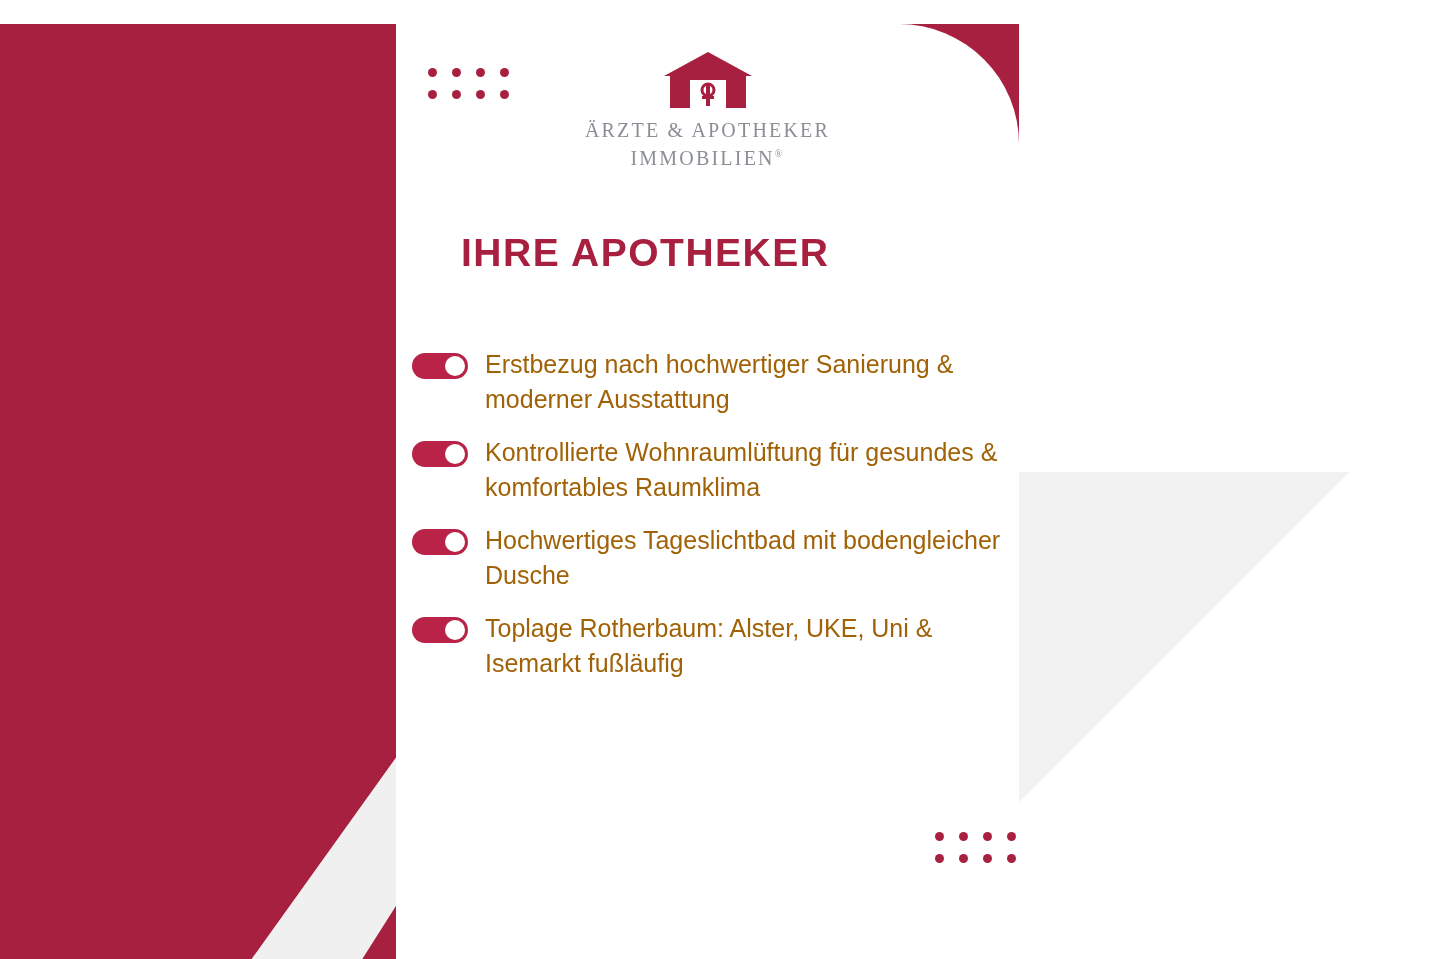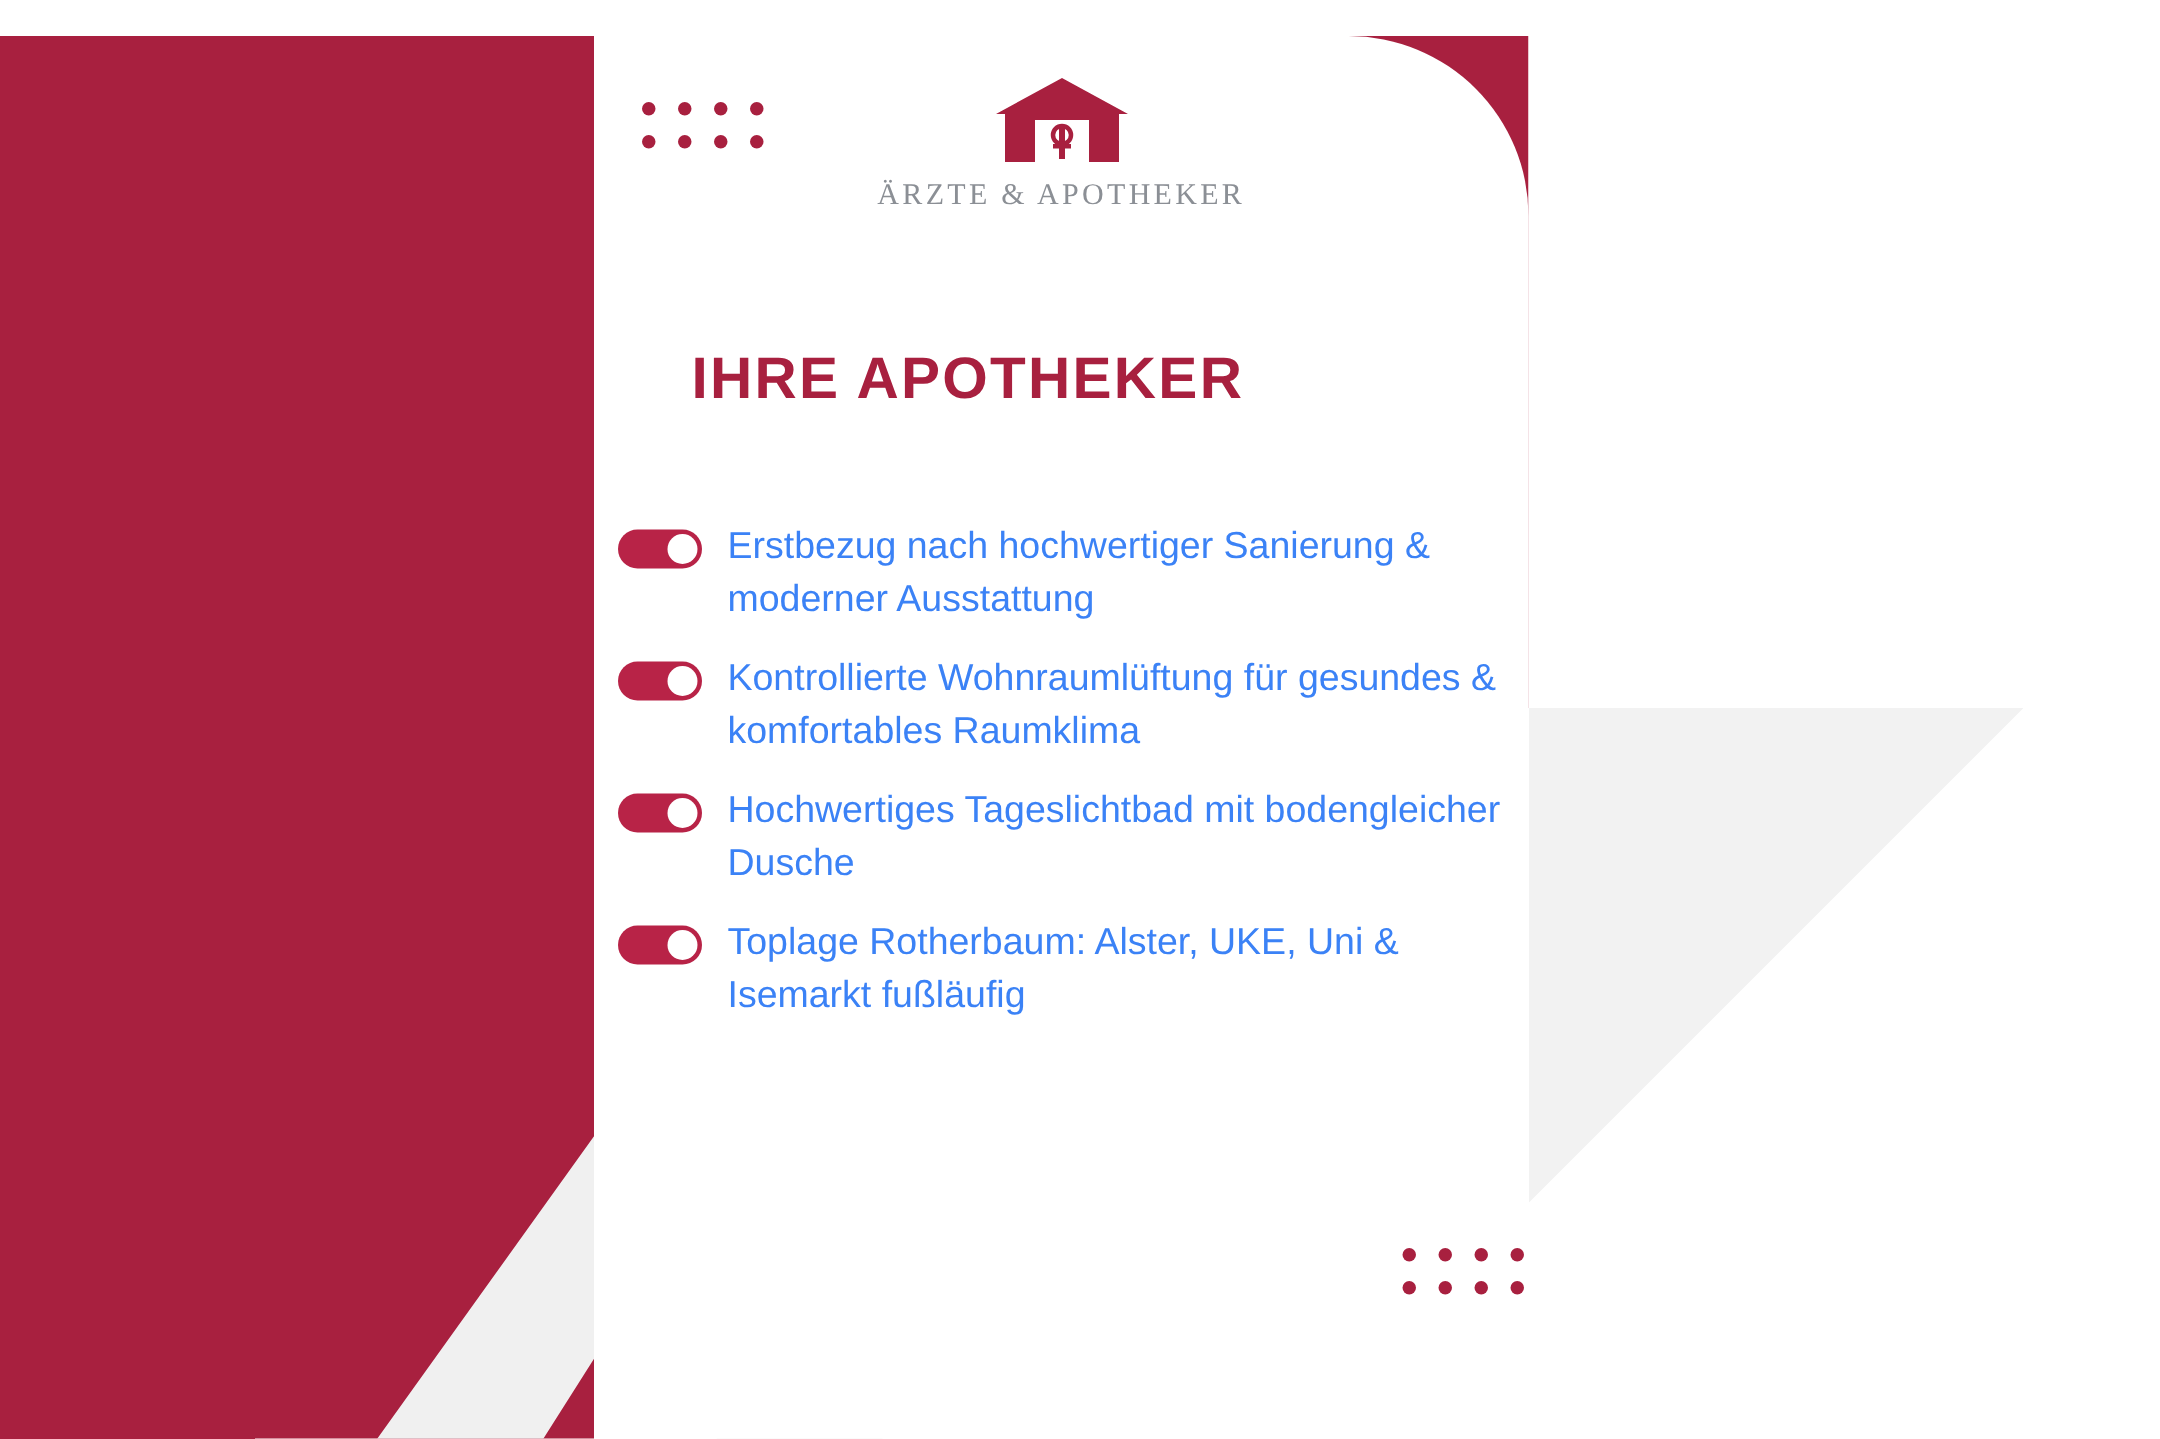--- a/index.html
+++ b/index.html
@@ -174,21 +174,21 @@
     right: 3px;
     top: 3px;
     width: 20px;
     height: 20px;
     border-radius: 50%;
     background: #ffffff;
   }
   .benefit-text {
     font-size: 25px;
     line-height: 35px;
-    color: #3b82f6;
+    color: #a16207;
     max-width: 530px;
   }
 </style>
 </head>
 <body>
 
 <div class="poster">
 
   <div class="bg-left-top"></div>
   <div class="bg-right-top"></div>
@@ -227,20 +227,21 @@
         <path d="M48 2 L92 26 L86 26 L86 30 L10 30 L10 26 L4 26 Z" fill="#a8203f"></path>
         <rect x="10" y="30" width="76" height="28" fill="#a8203f"></rect>
         <rect x="30" y="30" width="36" height="28" fill="#ffffff"></rect>
         <rect x="46" y="34" width="4" height="22" fill="#a8203f"></rect>
         <circle cx="48" cy="40" r="6" fill="none" stroke="#a8203f" stroke-width="3"></circle>
         <rect x="42" y="46" width="12" height="3" fill="#a8203f"></rect>
       </svg>
     </div>
     <div class="logo-text">
       <span>ÄRZTE &amp; APOTHEKER</span>
+      <span class="line2"><span>IMMOBILIEN</span><sup>®</sup></span>
     </div>
   </div>
 
   <div class="headline">IHRE APOTHEKER</div>
 
   <div class="benefits">
     <div class="benefit">
       <span class="toggle">
           <span class="knob"></span>
         </span>

